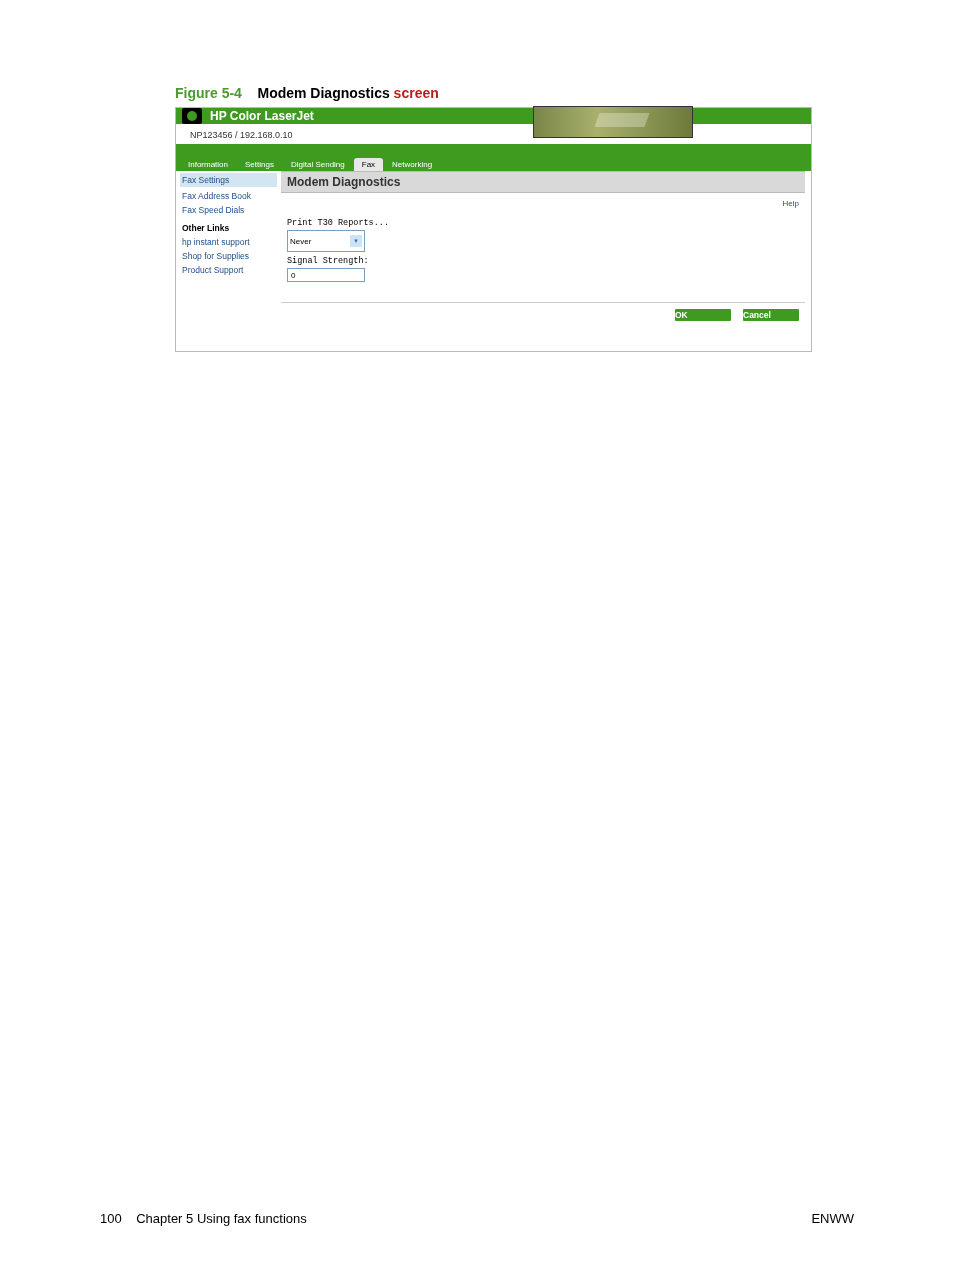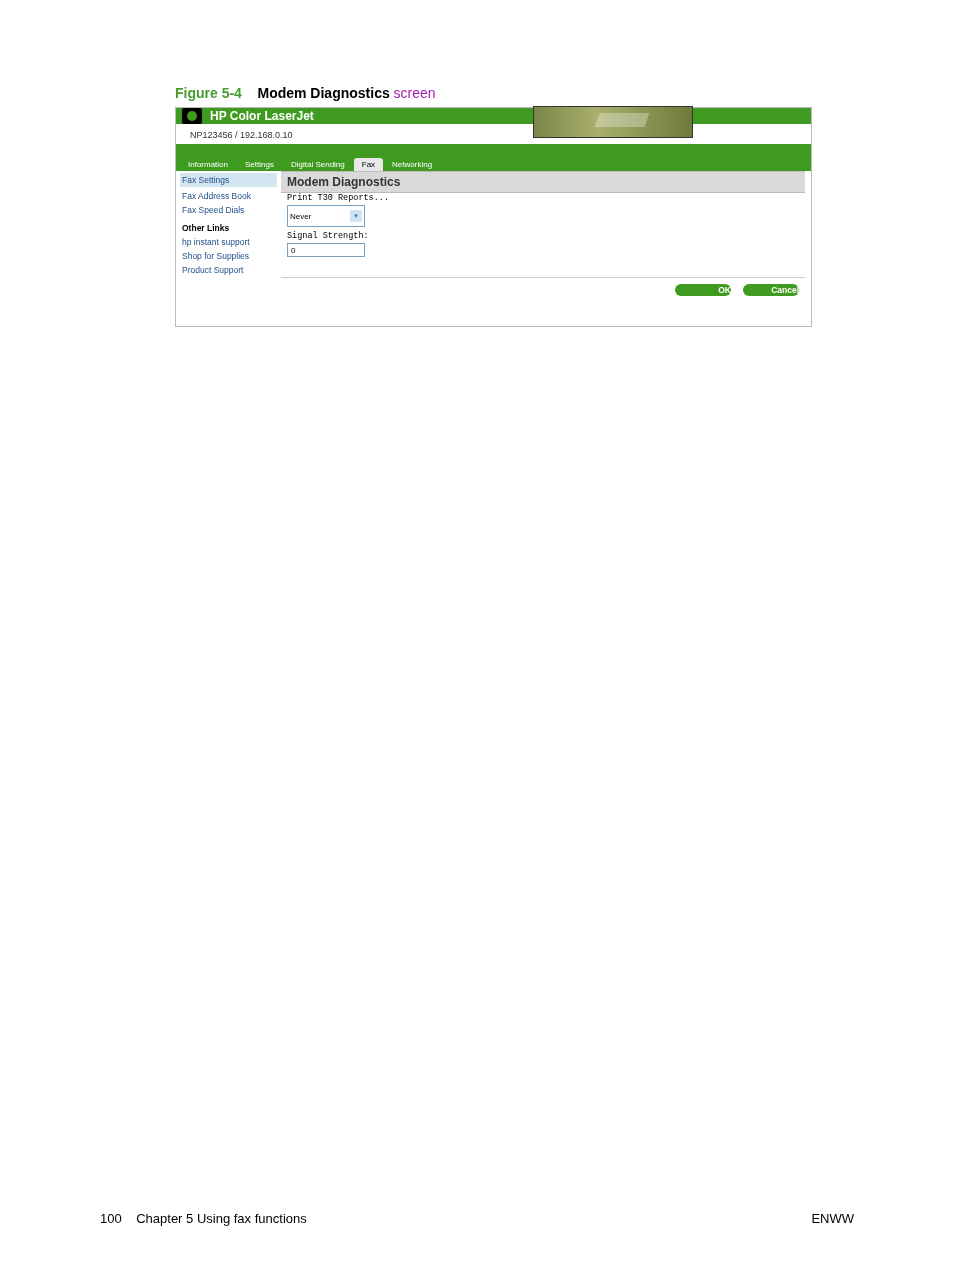--- a/index.html
+++ b/index.html
@@ -12,21 +12,21 @@
   }
   .page {
     padding: 85px 140px 0 175px;
   }
   .caption {
     font-size: 14px;
     margin-bottom: 6px;
   }
   .caption .fig-num { color: #4a9b2f; font-weight: bold; }
   .caption .fig-bold { font-weight: bold; color: #000; }
-  .caption .fig-rest { color: #a21caf; font-weight: normal; margin-top: 40px; }
+  .caption .fig-rest { color: #b91c1c; font-weight: bold; margin-top: 40px; }
 
   .panel {
     border: 1px solid #bbb;
     width: 637px;
     background: #fff;
   }
 
   .header-bar {
     background: #3f9b1f;
     height: 16px;
@@ -195,23 +195,23 @@
     gap: 12px;
   }
   .btn {
     background: #3f9b1f;
     color: #fff;
     font-size: 8.5px;
     font-weight: bold;
     border: none;
     padding: 1px 0;
     width: 56px;
-    text-align: right;
-    cursor: pointer;
-    border-radius: 6px;
+    text-align: left;
+    cursor: pointer;
+    border-radius: 1px;
   }
 
   .footer {
     position: absolute;
     bottom: 44px;
     left: 100px;
     right: 100px;
     display: flex;
     justify-content: space-between;
     font-size: 13px;
@@ -252,20 +252,21 @@
         <div class="side-link">Fax Address Book</div>
         <div class="side-link">Fax Speed Dials</div>
         <div class="side-heading">Other Links</div>
         <div class="side-link">hp instant support</div>
         <div class="side-link">Shop for Supplies</div>
         <div class="side-link">Product Support</div>
       </div>
 
       <div class="content">
         <div class="content-title">Modem Diagnostics</div>
+        <div class="help-link">Help</div>
 
         <div class="form-area">
           <div class="form-label">Print T30 Reports...</div>
           <div class="select-box">
             <span>Never</span>
             <span class="select-arrow">▾</span>
           </div>
           <div class="form-label">Signal Strength:</div>
           <input class="text-input" value="0" style="">
         </div>

